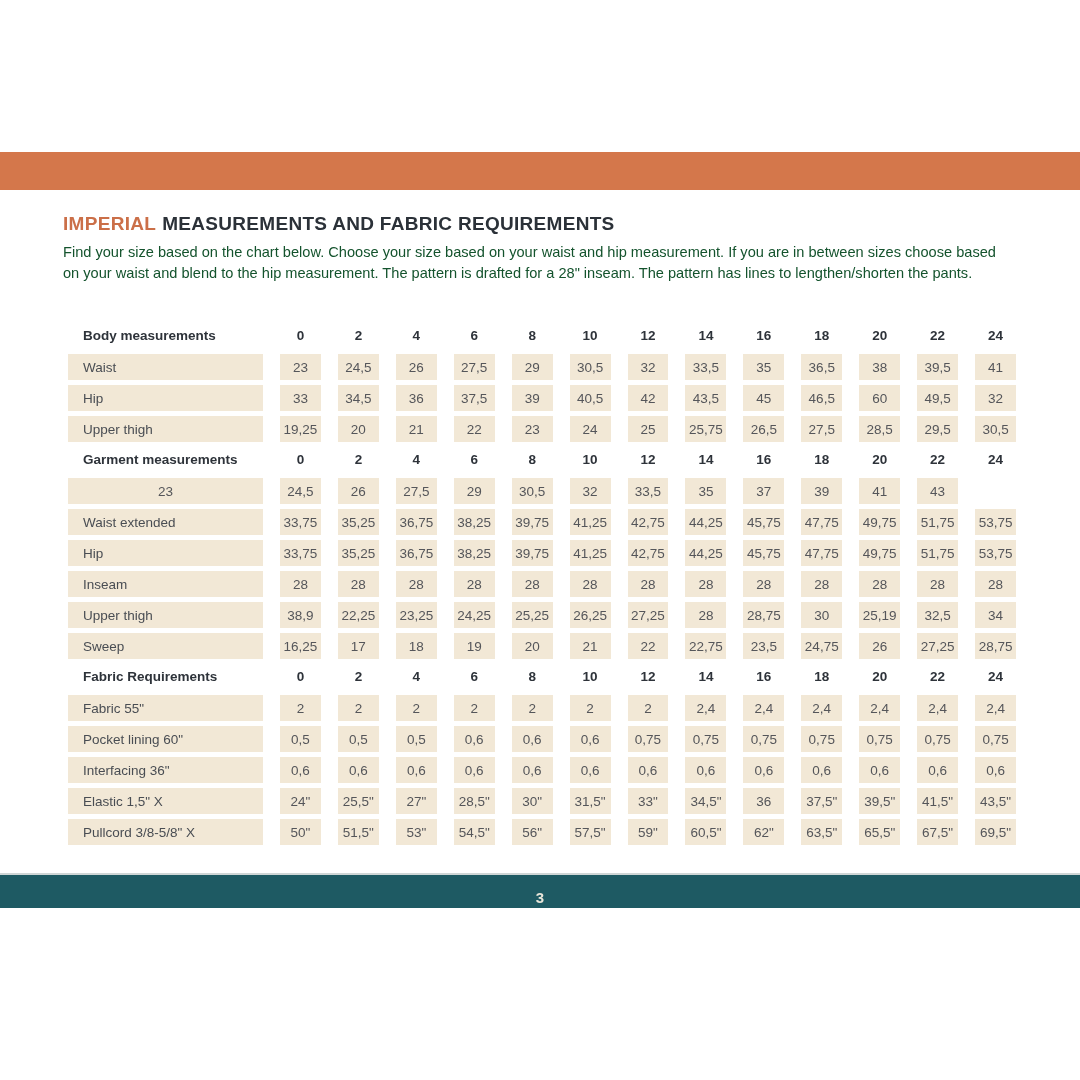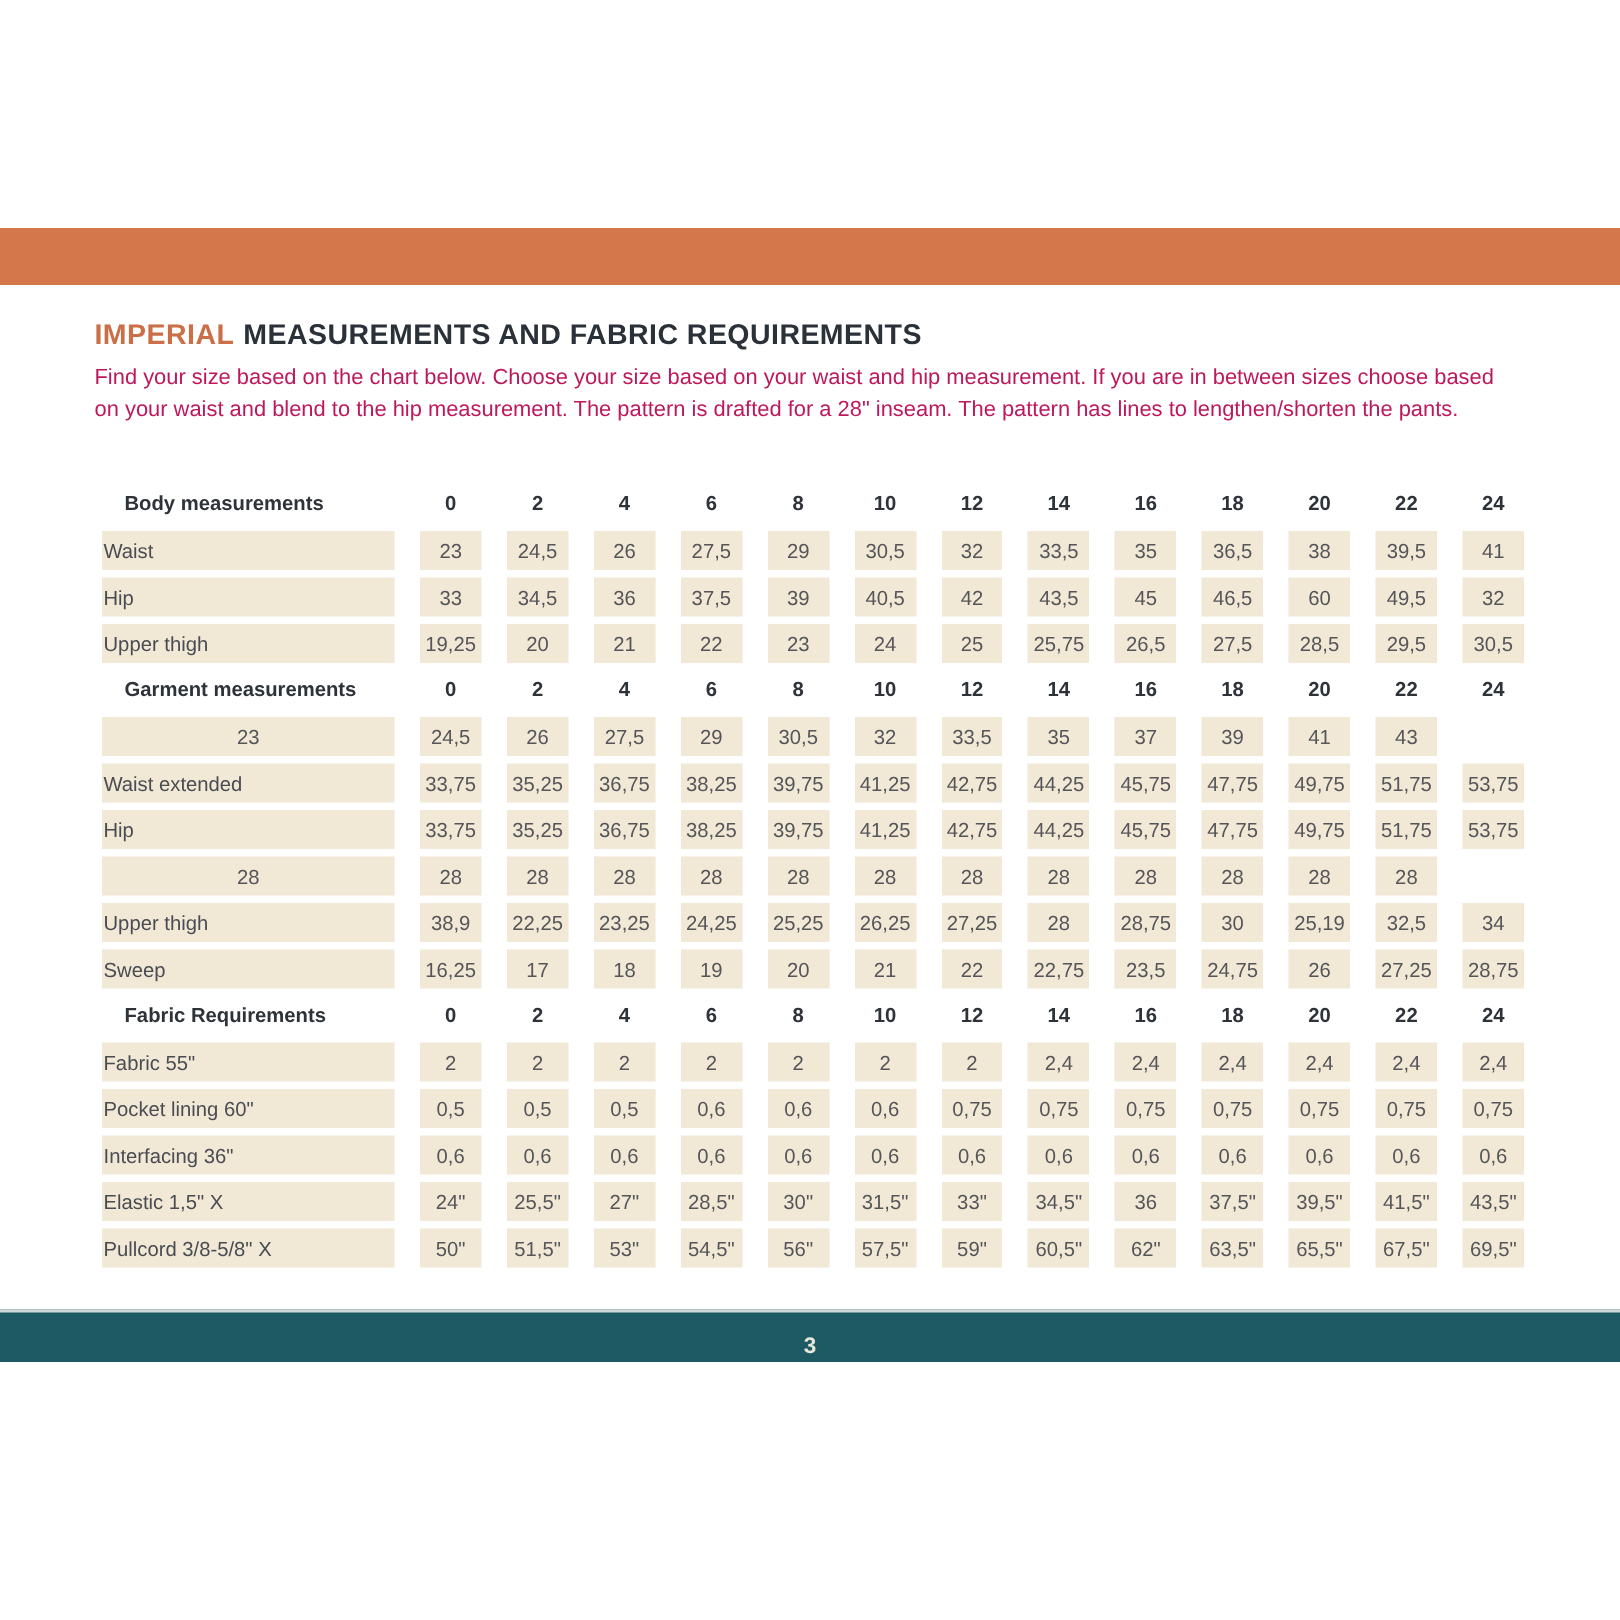--- a/index.html
+++ b/index.html
@@ -9,36 +9,36 @@
     font-family:"Liberation Sans", sans-serif;
   }
   .band-orange {
     position:absolute; top:152px; left:0; width:100%; height:38px;
     background:#d4774b;
   }
   .content { position:absolute; left:63px; top:213px; width:953px; }
   .title { font-size:19px; font-weight:700; color:#2b3138; letter-spacing:0.3px; }
   .title .accent { color:#cb6f48; margin-right:6px; }
   .intro {
-    margin-top:7px; font-size:14.6px; line-height:21px; color:#be185d;
+    margin-top:7px; font-size:14.6px; line-height:21px; color:#14532d;
     width:945px;
   }
   .size-table { position:absolute; left:68px; top:318px; width:948px; }
   .trow {
     display:grid;
     grid-template-columns:195px repeat(13, 1fr);
     column-gap:17px;
     margin-bottom:5px;
   }
   .cell {
     background:#f2e8d6; height:26px;
     display:flex; align-items:center; justify-content:center;
     font-size:13.5px; color:#55565a;
   }
-  .lbl { justify-content:flex-start; padding-left:1px; color:#494d53; }
+  .lbl { justify-content:flex-start; padding-left:15px; color:#494d53; }
   .thead { margin-top:5px; margin-bottom:7px; }
   .thead .hcell, .thead .hlbl {
     background:none; height:24px; font-weight:700; color:#2e333a;
     display:flex; align-items:center; justify-content:center; font-size:13.5px;
   }
   .thead .hlbl { justify-content:flex-start; padding-left:15px; font-weight:600; }
   .footer {
     position:absolute; top:873px; left:0; width:100%; height:47px;
     background:#1e5a63; border-top:2px solid #cfd6d6; box-sizing:border-box;
     display:flex; align-items:center; justify-content:center;
@@ -180,20 +180,21 @@
         <div class="cell">41,25</div>
         <div class="cell">42,75</div>
         <div class="cell">44,25</div>
         <div class="cell">45,75</div>
         <div class="cell">47,75</div>
         <div class="cell">49,75</div>
         <div class="cell">51,75</div>
         <div class="cell">53,75</div>
       </div>
       <div class="trow">
+        <div class="cell lbl">Inseam</div>
         <div class="cell">28</div>
         <div class="cell">28</div>
         <div class="cell">28</div>
         <div class="cell">28</div>
         <div class="cell">28</div>
         <div class="cell">28</div>
         <div class="cell">28</div>
         <div class="cell">28</div>
         <div class="cell">28</div>
         <div class="cell">28</div>

